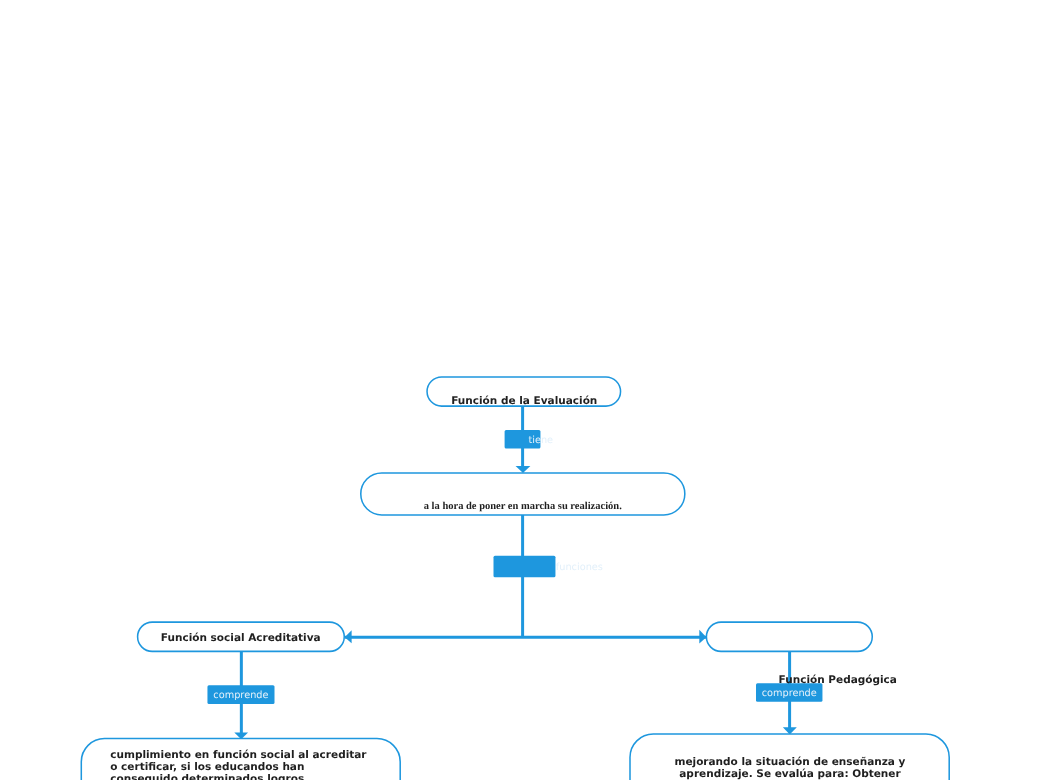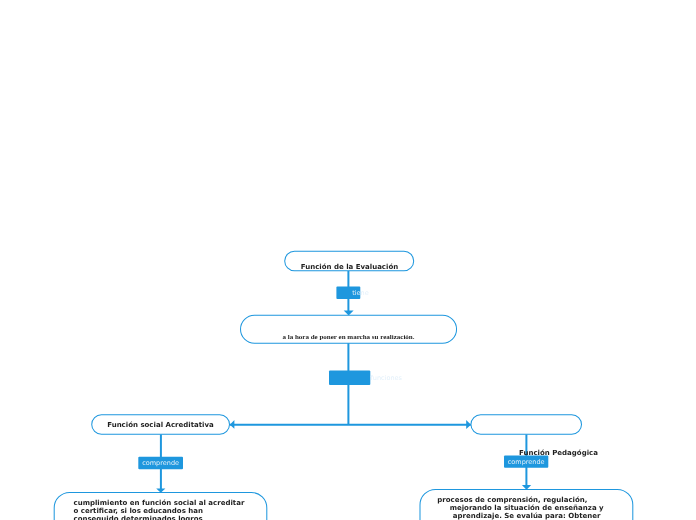--- a/index.html
+++ b/index.html
@@ -87,18 +87,17 @@
     <span style="top:3.2px;">comprende</span>
   </div>
 
   <div class="node" style="left:54.5px;top:492.2px;width:212.5px;height:52px;">
     <div class="txt" style="top:6.4px;left:19px;right:19px;text-align:left;">cumplimiento en función social al acreditar</div>
     <div class="txt" style="top:14.8px;left:19px;right:19px;text-align:left;">o certificar, si los educandos han</div>
     <div class="txt" style="top:23.2px;left:19px;right:19px;text-align:left;">conseguido determinados logros</div>
   </div>
 
   <div class="node" style="left:420.3px;top:489.2px;width:212.7px;height:52px;">
-    <div class="txt" style="top:6.4px;left:17px;right:17px;text-align:left;">procesos de comprensión, regulación,</div>
     <div class="txt" style="top:14.8px;left:17px;right:17px;text-align:center;">mejorando la situación de enseñanza y</div>
     <div class="txt" style="top:23.2px;left:17px;right:17px;text-align:center;">aprendizaje. Se evalúa para: Obtener</div>
   </div>
 
 </div>
 
 </body></html>

